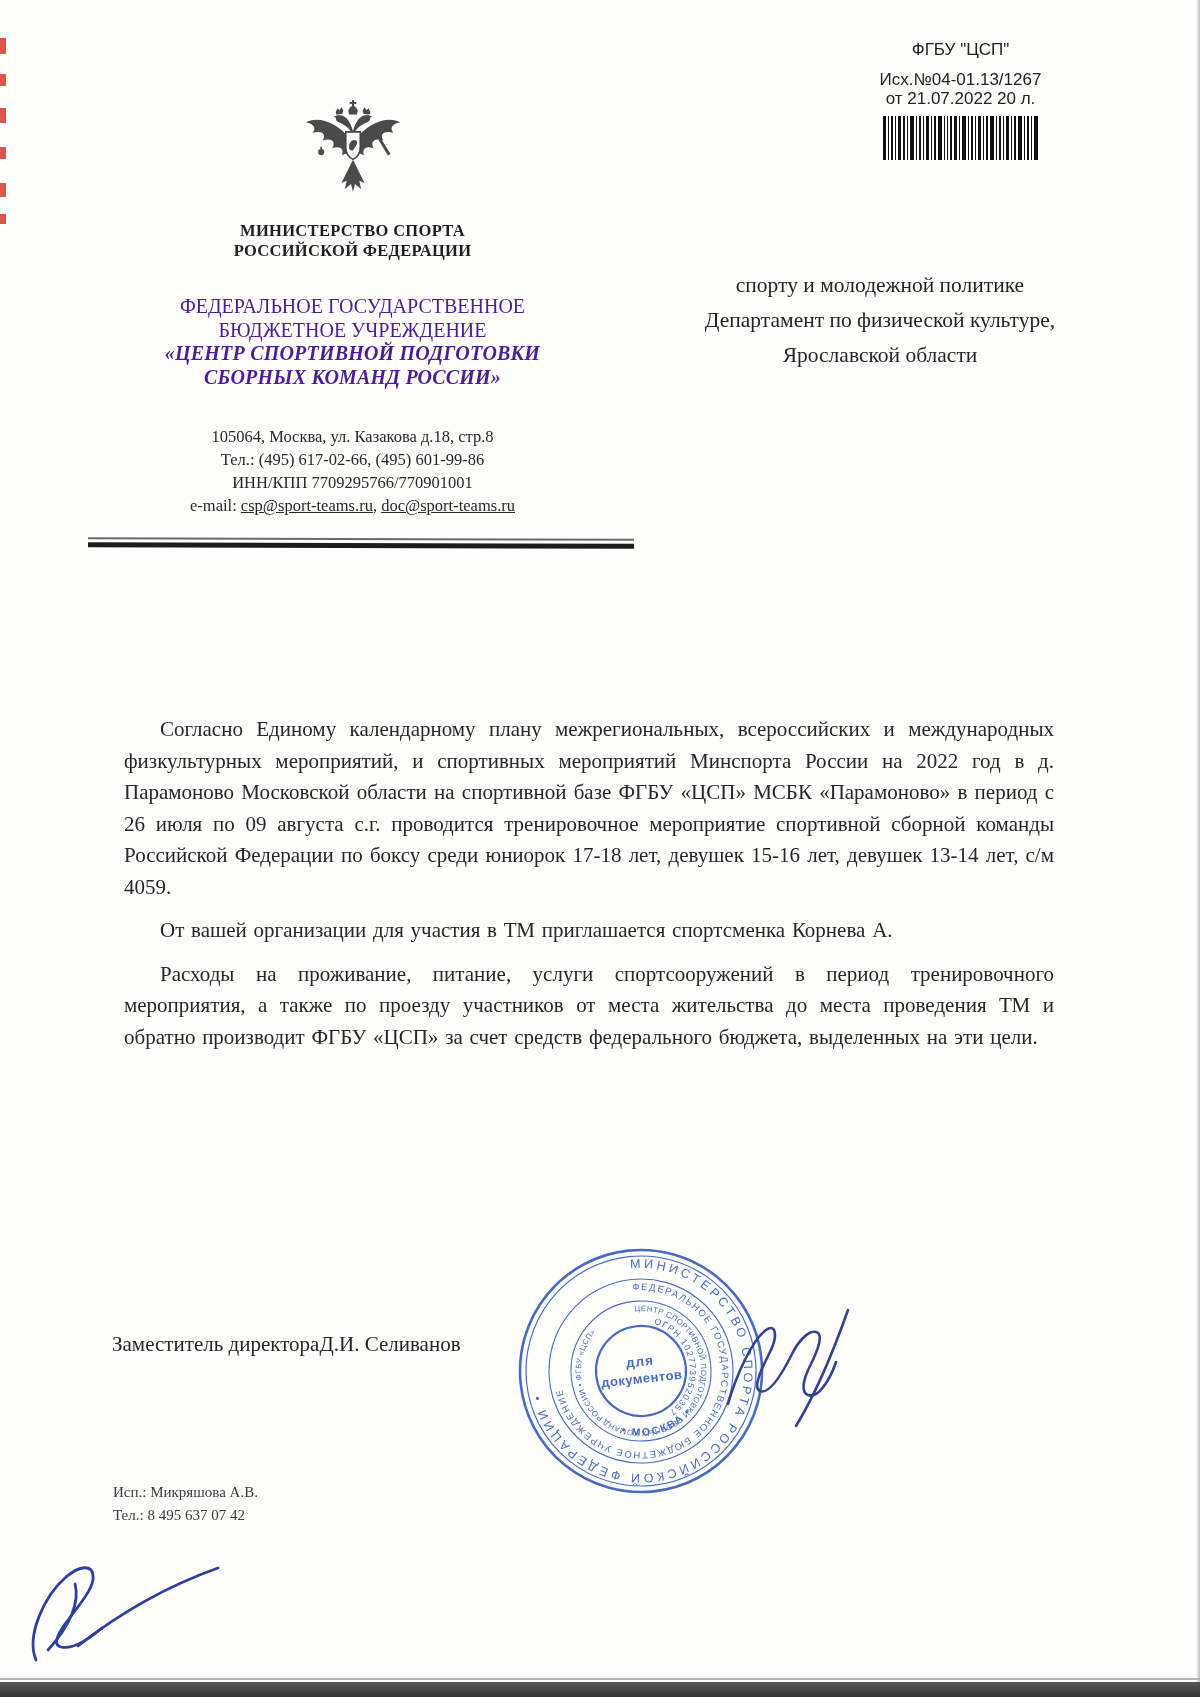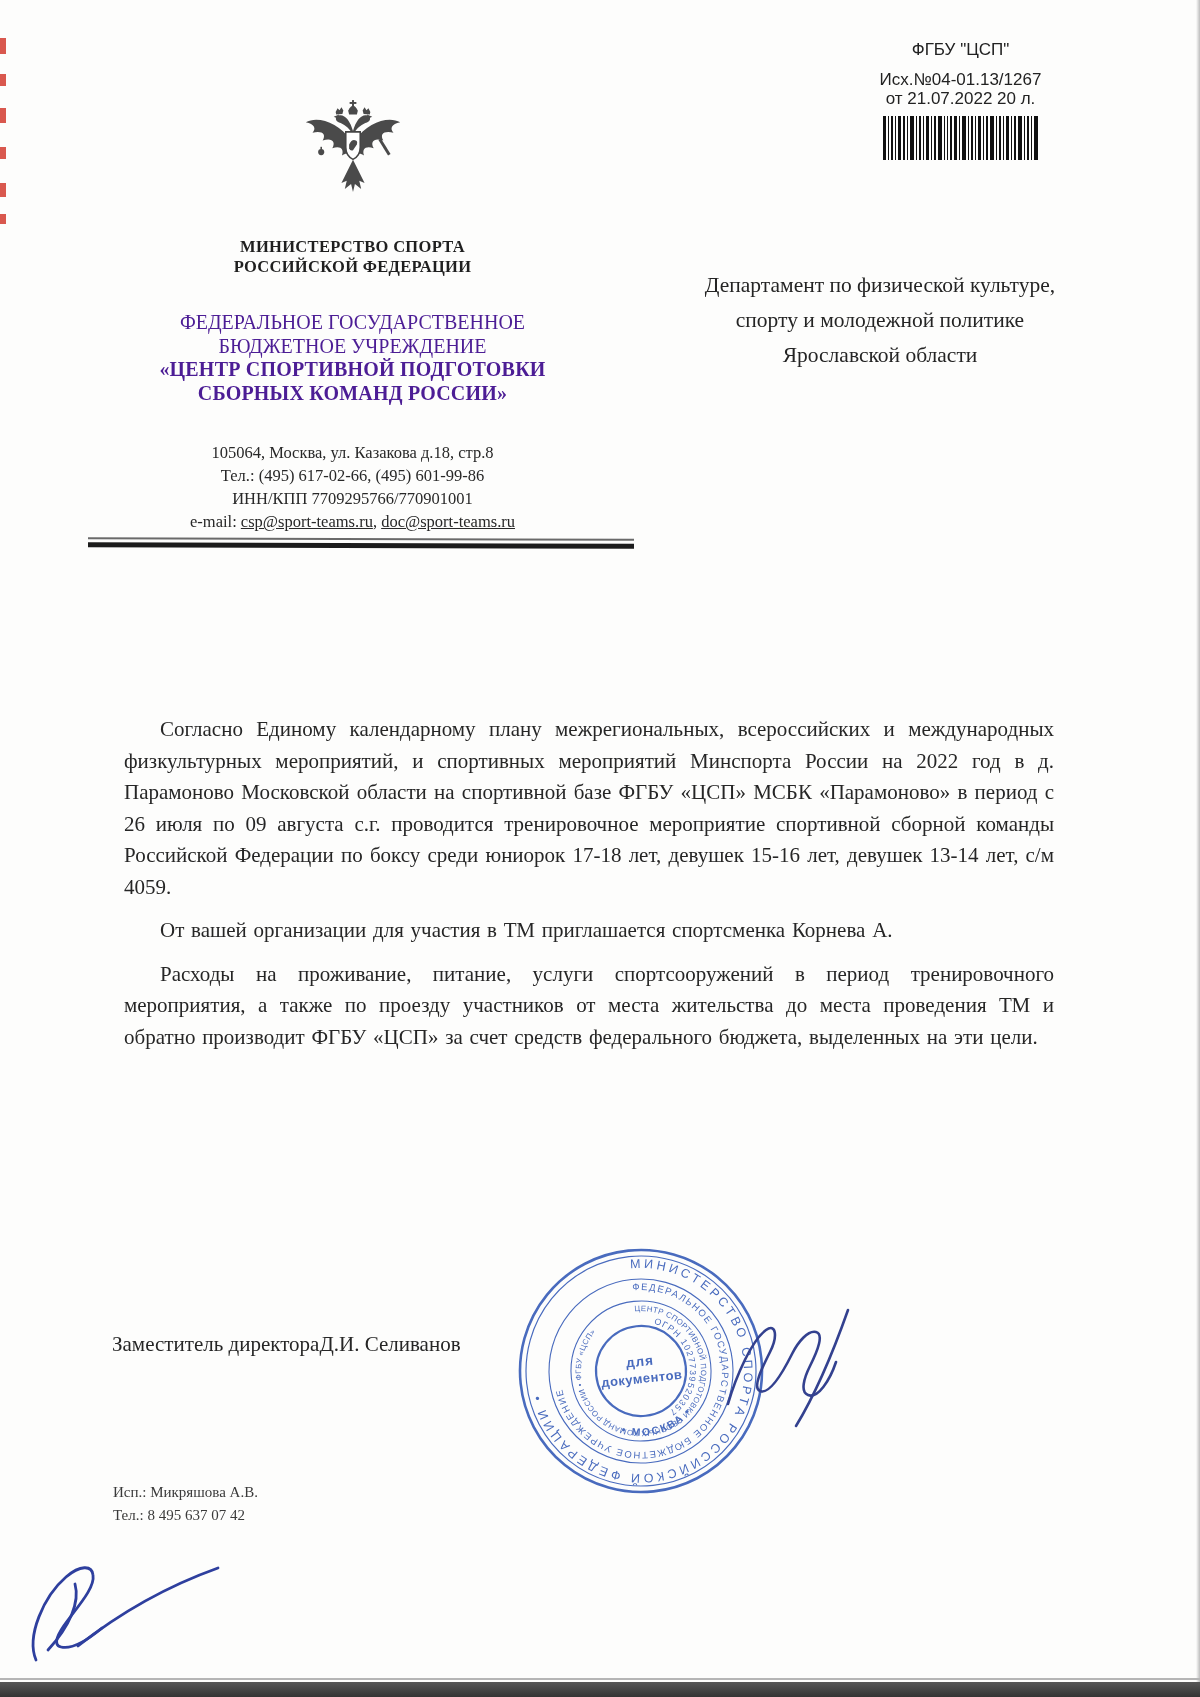--- a/index.html
+++ b/index.html
@@ -17,23 +17,23 @@
     background:linear-gradient(to bottom,#575757,#343434);}
   .red-mark{position:absolute;left:0;width:6px;background:#d23b2f;opacity:.85;}
   
   .regblock{position:absolute;top:40px;left:858px;width:205px;text-align:center;
     font-family:"Liberation Sans","DejaVu Sans",sans-serif;font-size:17px;line-height:19px;color:#222;}
   .regblock .org-short{margin-bottom:11px;}
   .regblock .barcode{margin-top:8px;}
   
   .leftcol{position:absolute;left:95px;top:96px;width:515px;text-align:center;}
   .emblem{display:block;margin:0 auto;}
-  .ministry{margin-top:23px;font-size:16.5px;line-height:19.5px;font-weight:bold;color:#1f1f1f;letter-spacing:.3px;}
+  .ministry{margin-top:7px;font-size:16.5px;line-height:19.5px;font-weight:bold;color:#1f1f1f;letter-spacing:.3px;}
   .orgname{margin-top:35px;font-size:20px;line-height:23.5px;color:#4c1d95;}
-  .orgname .b{font-weight:bold;letter-spacing:.2px;}
+  .orgname .b{font-weight:bold;letter-spacing:.2px;font-style:italic;}
   .contacts{margin-top:36px;font-size:16.5px;line-height:23px;color:#282828;}
   .contacts a{color:#282828;}
   .divider{position:absolute;left:88px;top:538px;width:546px;transform:rotate(.15deg);}
   .divider .thin{height:2px;background:#6a6a6a;}
   .divider .thick{height:4.5px;background:#1c1c1c;margin-top:3px;}
   
   .addressee{position:absolute;left:618px;top:268px;width:524px;text-align:center;
     font-size:21.5px;line-height:35px;color:#242424;}
   
   .body{position:absolute;left:112px;top:702px;width:954px;
@@ -162,22 +162,22 @@
       <div><span>e-mail: </span><a href="#">csp@sport-teams.ru</a><span>, </span><a href="#">doc@sport-teams.ru</a></div>
     </div>
   </div>
 
   <div class="divider">
     <div class="thin"></div>
       <div class="thick"></div>
   </div>
 
   <div class="addressee">
+    <div>спорту и молодежной политике</div>
     <div>Департамент по физической культуре,</div>
-    <div>спорту и молодежной политике</div>
     <div>Ярославской области</div>
   </div>
 
   <div class="body">
     <p>Согласно Единому календарному плану межрегиональных, всероссийских и международных физкультурных мероприятий, и спортивных мероприятий Минспорта России на 2022 год в д. Парамоново Московской области на спортивной базе ФГБУ «ЦСП» МСБК «Парамоново» в период с 26 июля по 09 августа с.г. проводится тренировочное мероприятие спортивной сборной команды Российской Федерации по боксу среди юниорок 17-18 лет, девушек 15-16 лет, девушек 13-14 лет, с/м 4059.</p>
     <p>От вашей организации для участия в ТМ приглашается спортсменка Корнева А.</p>
     <p>Расходы на проживание, питание, услуги спортсооружений в период тренировочного мероприятия, а также по проезду участников от места жительства до места проведения ТМ и обратно производит ФГБУ «ЦСП» за счет средств федерального бюджета, выделенных на эти цели.</p>
   </div>
 
   <div class="signrow">

